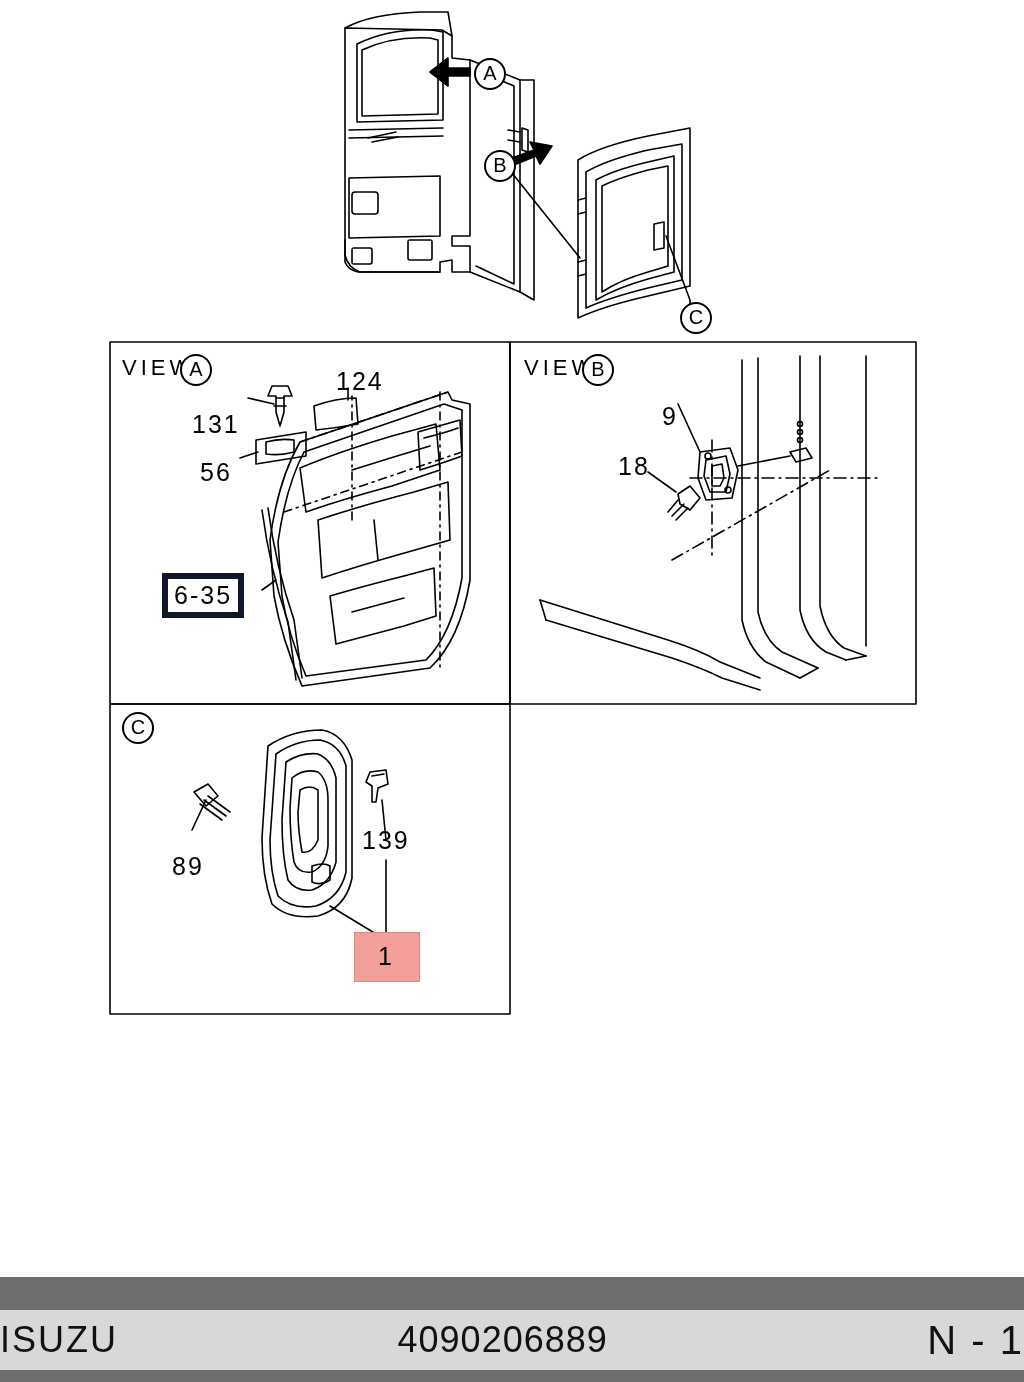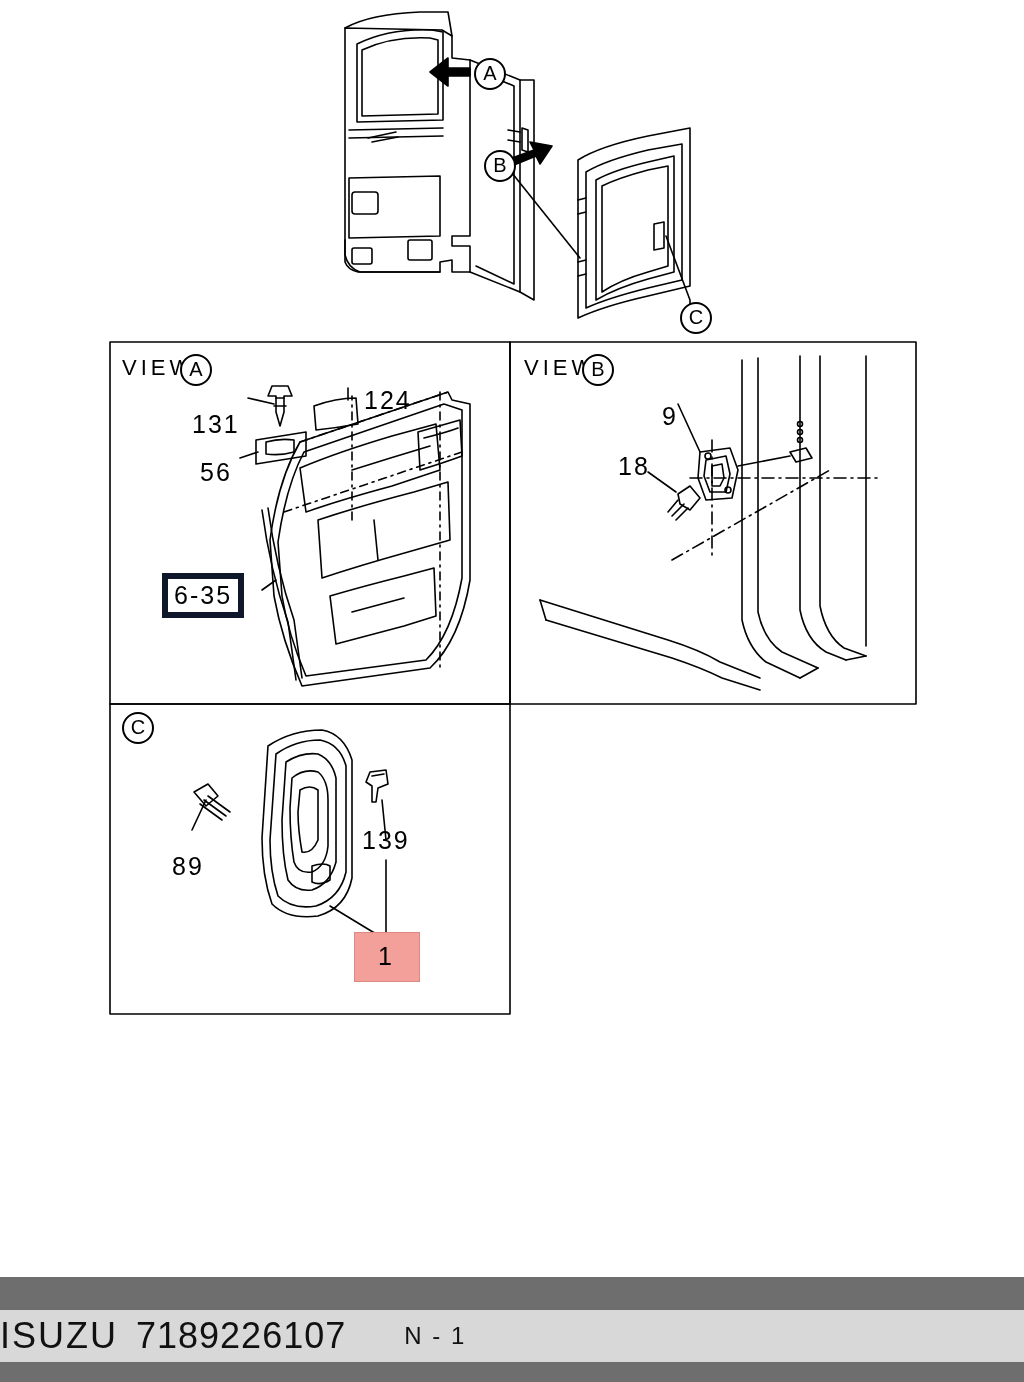--- a/index.html
+++ b/index.html
@@ -68,42 +68,42 @@
     top: 1277px;
     width: 1024px;
     height: 105px;
     background: #6e6e6e;
   }
   .footer-bar {
     position: absolute;
     left: 0;
     top: 1310px;
     width: 1024px;
-    height: 52px;
+    height: 60px;
     background: #d8d8d8;
     display: flex;
     align-items: center;
-    justify-content: flex-start;
+    justify-content: space-between;
     gap: 18px;
   }
   .brand {
     font-family: "Liberation Sans", sans-serif;
     font-size: 36px;
     letter-spacing: 2px;
     color: #111;
   }
   .partno {
     font-family: "Liberation Sans", sans-serif;
     font-size: 36px;
     letter-spacing: 1px;
     color: #111;
   }
   .pageno {
     font-family: "Liberation Sans", sans-serif;
-    font-size: 24px;
+    font-size: 40px;
     letter-spacing: 2px;
     color: #111;
     margin-left: 40px;
   }
   .circ {
     position: absolute;
     border: 2px solid #000;
     border-radius: 50%;
     width: 28px;
     height: 28px;
@@ -293,37 +293,37 @@
 
   <div class="circ" style="left:474px; top:58px;">A</div>
   <div class="circ" style="left:484px; top:150px;">B</div>
   <div class="circ" style="left:680px; top:302px;">C</div>
 
   <div class="viewlabel" style="left:122px; top:355px;">VIEW</div>
   <div class="circ" style="left:180px; top:354px;">A</div>
 
   <div class="lbl" style="left:192px; top:410px;text-align:center;">131</div>
   <div class="lbl" style="left:200px; top:458px;">56</div>
-  <div class="lbl" style="left:336px; top:386px;margin-left:28px;">124</div>
+  <div class="lbl" style="left:336px; top:367px;">124</div>
   <div class="boxnum" style="left:162px; top:573px;">6-35</div>
 
   <div class="viewlabel" style="left:524px; top:355px;">VIEW</div>
   <div class="circ" style="left:582px; top:354px;">B</div>
 
   <div class="lbl" style="left:662px; top:402px;">9</div>
   <div class="lbl" style="left:618px; top:452px;">18</div>
 
   <div class="circ" style="left:122px; top:712px;">C</div>
 
   <div class="lbl" style="left:172px; top:852px;text-align:center;">89</div>
   <div class="lbl" style="left:362px; top:826px;">139</div>
 
   <div class="hl" style="left:354px; top:932px; width:64px; height:48px;"></div>
   <div class="hl-text" style="left:378px; top:942px;">1</div>
 
   <div class="footer"></div>
   <div class="footer-bar">
     <span class="brand">ISUZU</span>
-    <span class="partno">7189226107</span>
+    <span class="partno">4090206889</span>
     <span class="pageno">N - 1</span>
   </div>
 
 </div>
 
 </body></html>

